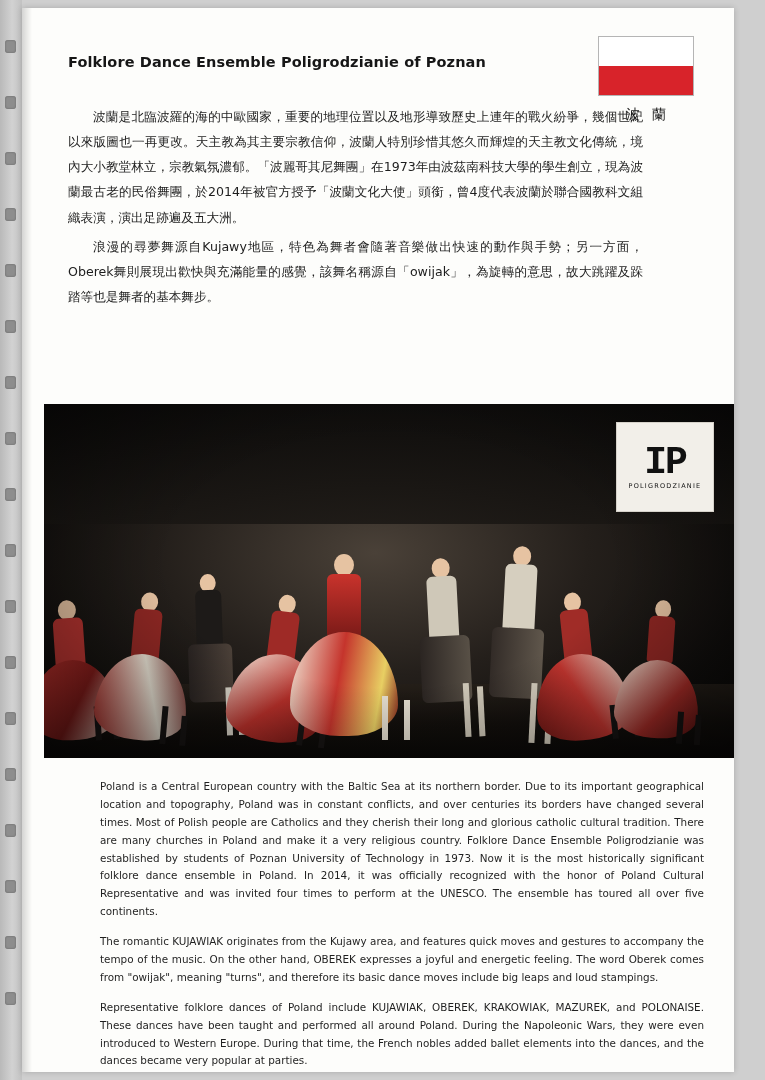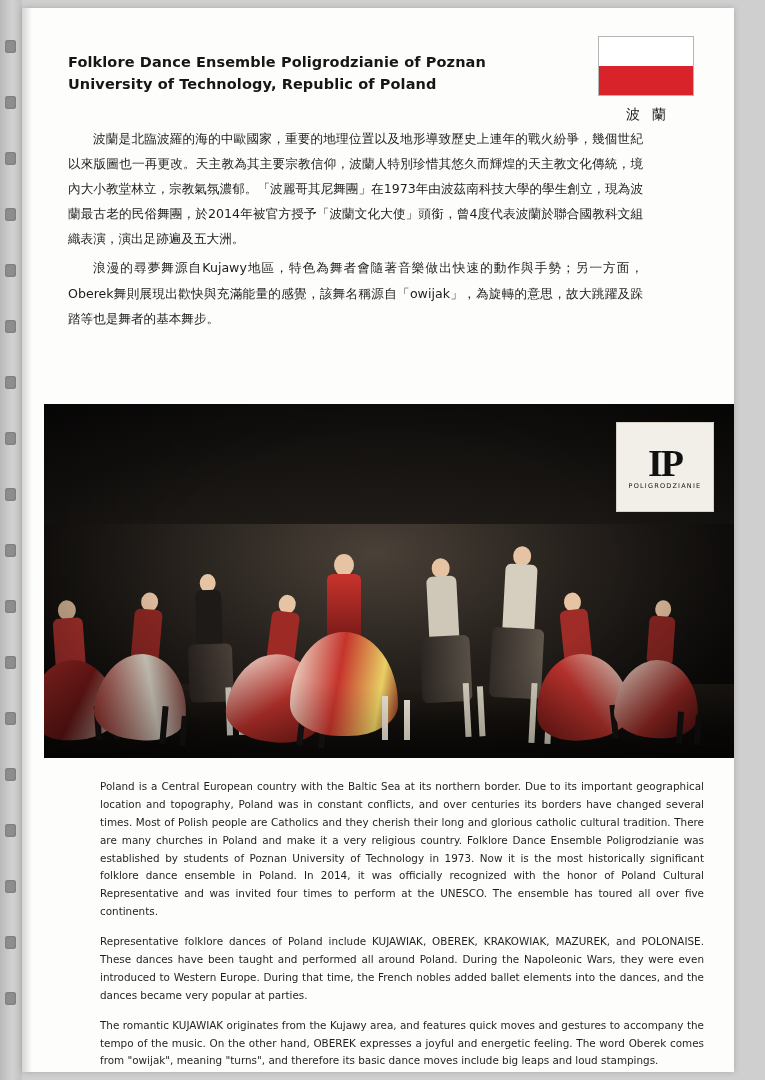--- a/index.html
+++ b/index.html
@@ -186,21 +186,21 @@
     width: 96px;
     height: 88px;
     background: #f2efe9;
     border: 1px solid #d6d2ca;
     display: flex;
     flex-direction: column;
     align-items: center;
     justify-content: center;
   }
   .logo-mark {
-    font-family: Liberation Serif, serif;
+    font-family: Liberation Mono, monospace;
     font-weight: bold;
     font-size: 38px;
     line-height: 1;
     color: #111;
     letter-spacing: -2px;
   }
   .logo-word {
     font-family: "DejaVu Sans", sans-serif;
     font-size: 6.5px;
     letter-spacing: 1.2px;
@@ -266,21 +266,20 @@
     <div class="hole" style="top:936px"></div>
     <div class="hole" style="top:992px"></div>
   </div>
 
   <div id="page">
     <div id="page-inner">
 
       <div class="content">
         <h1 class="eng-title">
           <span>Folklore Dance Ensemble Poligrodzianie of Poznan</span><br>
-          <span>University of Technology, Republic of Poland</span>
         </h1>
 
         <div class="zh-body">
           <p>波蘭是北臨波羅的海的中歐國家，重要的地理位置以及地形導致歷史上連年的戰火紛爭，幾個世紀以來版圖也一再更改。天主教為其主要宗教信仰，波蘭人特別珍惜其悠久而輝煌的天主教文化傳統，境內大小教堂林立，宗教氣氛濃郁。「波麗哥其尼舞團」在1973年由波茲南科技大學的學生創立，現為波蘭最古老的民俗舞團，於2014年被官方授予「波蘭文化大使」頭銜，曾4度代表波蘭於聯合國教科文組織表演，演出足跡遍及五大洲。</p>
           <p>浪漫的尋夢舞源自Kujawy地區，特色為舞者會隨著音樂做出快速的動作與手勢；另一方面，Oberek舞則展現出歡快與充滿能量的感覺，該舞名稱源自「owijak」，為旋轉的意思，故大跳躍及跺踏等也是舞者的基本舞步。</p>
         </div>
       </div>
 
       <div class="flag-block">
         <div class="flag">
@@ -371,21 +370,21 @@
         </div>
 
         <div class="logo-box">
           <div class="logo-mark">IP</div>
           <div class="logo-word">POLIGRODZIANIE</div>
         </div>
       </div>
 
       <div class="en-body">
         <p>Poland is a Central European country with the Baltic Sea at its northern border. Due to its important geographical location and topography, Poland was in constant conflicts, and over centuries its borders have changed several times. Most of Polish people are Catholics and they cherish their long and glorious catholic cultural tradition. There are many churches in Poland and make it a very religious country. Folklore Dance Ensemble Poligrodzianie was established by students of Poznan University of Technology in 1973. Now it is the most historically significant folklore dance ensemble in Poland. In 2014, it was officially recognized with the honor of Poland Cultural Representative and was invited four times to perform at the UNESCO. The ensemble has toured all over five continents.</p>
+        <p>The romantic KUJAWIAK originates from the Kujawy area, and features quick moves and gestures to accompany the tempo of the music. On the other hand, OBEREK expresses a joyful and energetic feeling. The word Oberek comes from "owijak", meaning "turns", and therefore its basic dance moves include big leaps and loud stampings.</p>
         <p>Representative folklore dances of Poland include KUJAWIAK, OBEREK, KRAKOWIAK, MAZUREK, and POLONAISE. These dances have been taught and performed all around Poland. During the Napoleonic Wars, they were even introduced to Western Europe. During that time, the French nobles added ballet elements into the dances, and the dances became very popular at parties.</p>
-        <p>The romantic KUJAWIAK originates from the Kujawy area, and features quick moves and gestures to accompany the tempo of the music. On the other hand, OBEREK expresses a joyful and energetic feeling. The word Oberek comes from "owijak", meaning "turns", and therefore its basic dance moves include big leaps and loud stampings.</p>
       </div>
 
     </div>
   </div>
 
   <div class="edge-shadow"></div>
 </div>
 
 </body></html>

